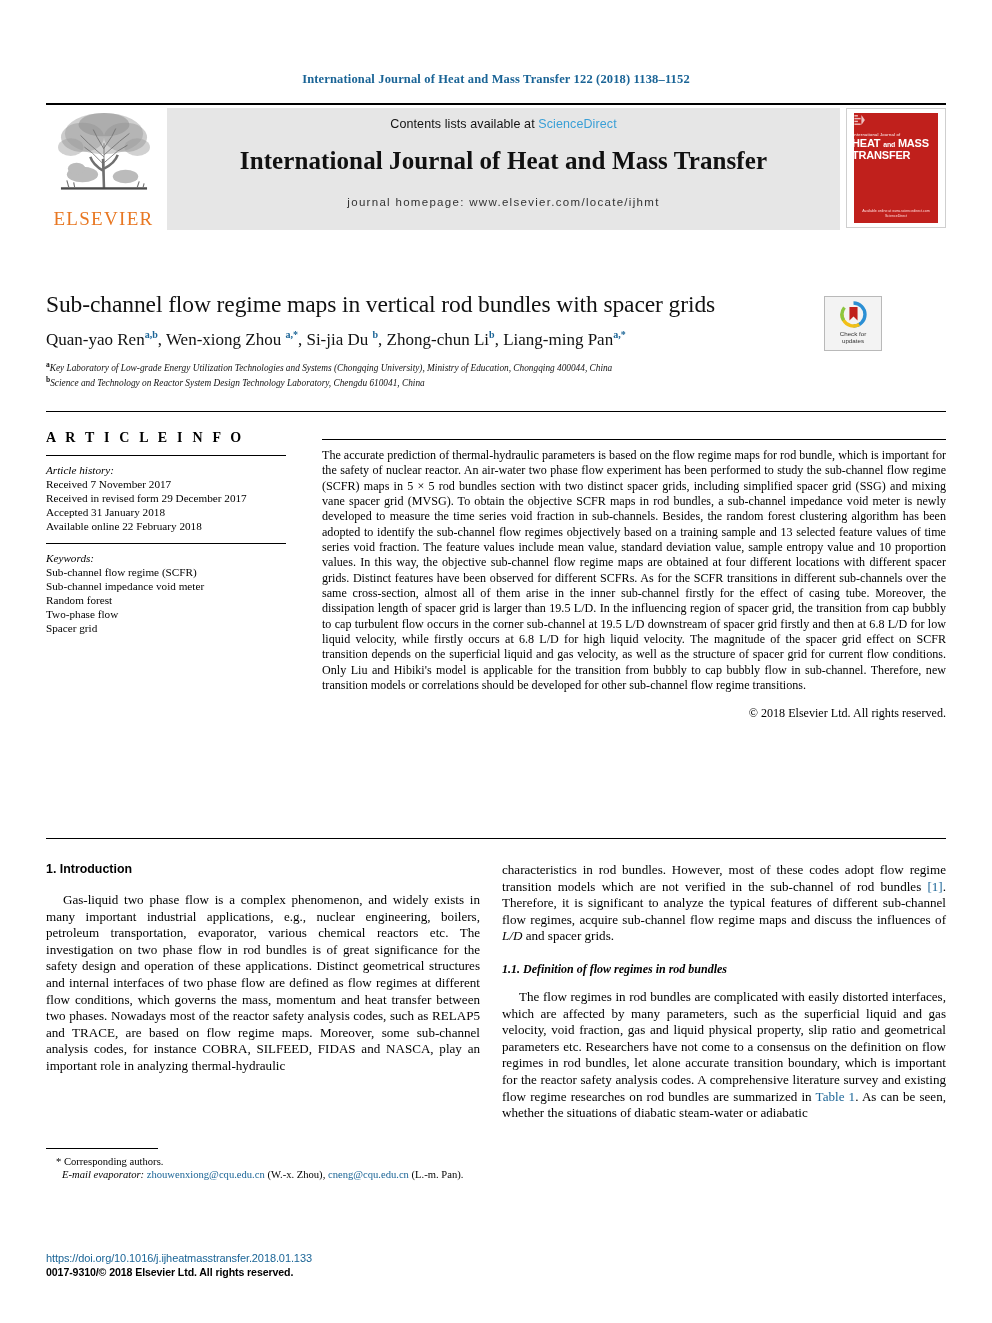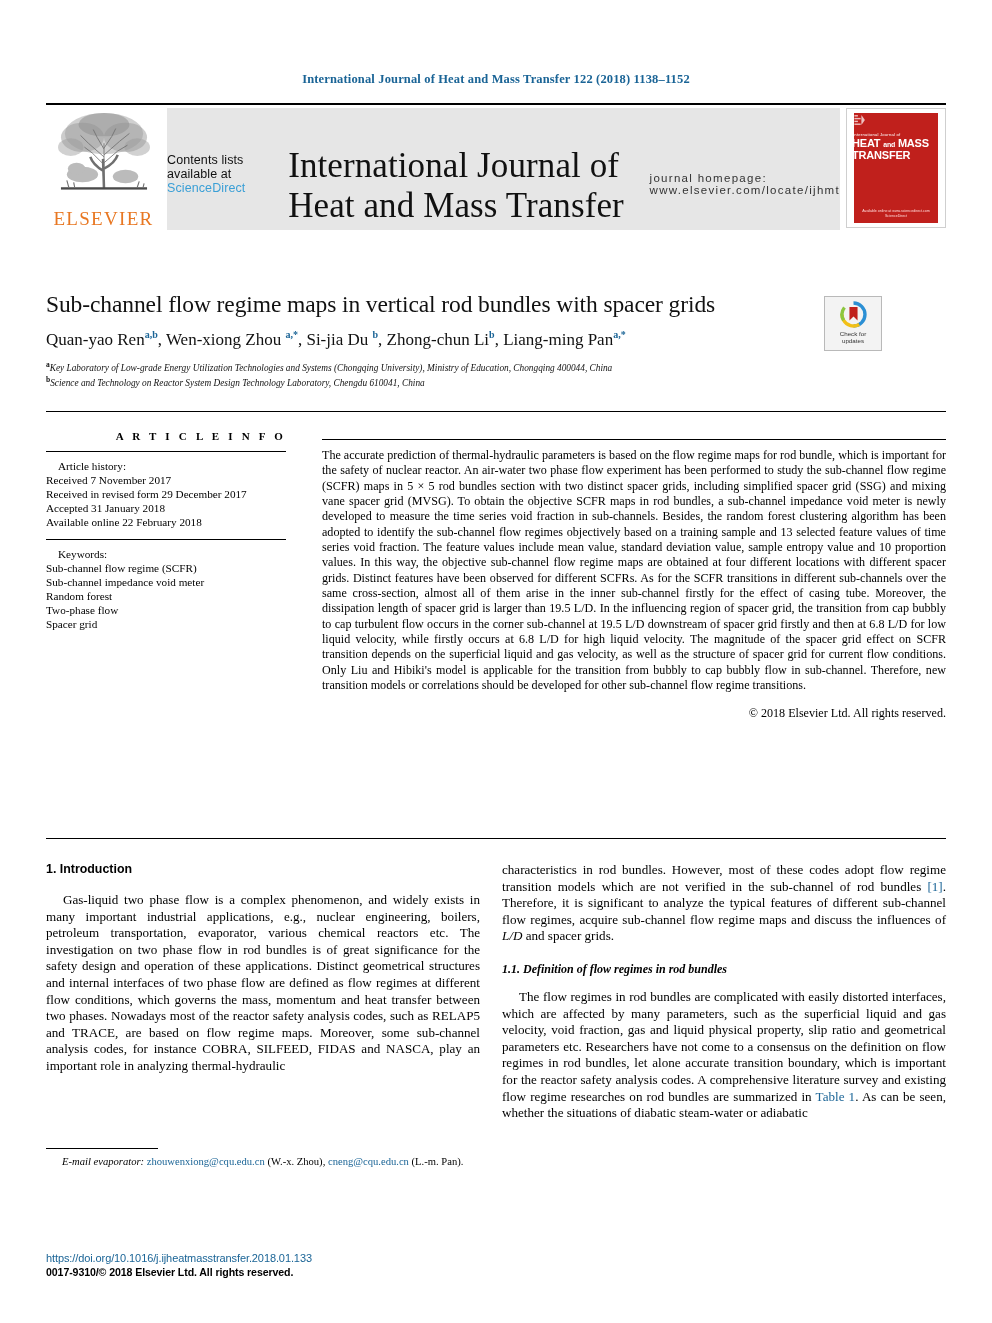--- a/index.html
+++ b/index.html
@@ -67,40 +67,41 @@
     font-size: 19px;
     letter-spacing: 1.3px;
     color: #E87722;
     line-height: 1;
     margin-top: 11px;
   }
   .journal-band {
     flex: 1 1 auto;
     background: #e6e6e6;
     display: flex;
-    flex-direction: row;
+    flex-direction: column;
     align-items: center;
     justify-content: flex-start;
     padding-top: 9px;
     margin-left: 6px;
     margin-right: 6px;
   }
   .contents-line {
     font-family: "Liberation Sans", sans-serif;
     font-size: 12.5px;
     color: #111;
     letter-spacing: 0.1px;
   }
   .contents-line .sd { color: #3A9FD6; }
   .journal-title {
     font-family: "Liberation Serif", serif;
-    font-size: 35px;
+    font-size: 25px;
     color: #111;
-    margin-top: 24px;
+    margin-top: 16px;
     letter-spacing: 0.1px;
+    font-weight: bold;
   }
   .journal-home {
     font-family: "Liberation Sans", sans-serif;
     font-size: 11.5px;
     color: #333;
     letter-spacing: 1.3px;
     margin-top: 21px;
   }
   .cover-thumb {
     flex: 0 0 98px;
@@ -225,36 +226,35 @@
   }
   .abs-col {
     position: absolute;
     top: 430px;
     left: 322px;
     width: 624px;
   }
   .sec-label {
     font-family: "Liberation Serif", serif;
     font-weight: bold;
-    font-size: 11px;
+    font-size: 14px;
     letter-spacing: 3.2px;
     color: #000;
-    text-align: right;
   }
   .rule {
     border-top: 1px solid #000;
     margin-top: 9px;
     margin-bottom: 8px;
   }
   .rule-thin { border-top: 0.8px solid #000; }
   .info-head {
     font-family: "Liberation Serif", serif;
+    font-style: italic;
     font-size: 11.2px;
     margin-bottom: 1px;
-    margin-left: 12px;
   }
   .info-line {
     font-family: "Liberation Serif", serif;
     font-size: 11.2px;
     line-height: 14px;
   }
   .kw-block { margin-top: 10px; }
   .abstract-body {
     font-family: "Liberation Serif", serif;
     font-size: 12.1px;
@@ -497,20 +497,21 @@
   </div>
 
   <div class="body-right">
     <p class="para noindent"><span>characteristics in rod bundles. However, most of these codes adopt flow regime transition models which are not verified in the sub-channel of rod bundles </span><span class="lnk">[1]</span><span>. Therefore, it is significant to analyze the typical features of different sub-channel flow regimes, acquire sub-channel flow regime maps and discuss the influences of </span><span class="ital">L/D</span><span> and spacer grids.</span></p>
     <div class="h2">1.1. Definition of flow regimes in rod bundles</div>
     <p class="para"><span>The flow regimes in rod bundles are complicated with easily distorted interfaces, which are affected by many parameters, such as the superficial liquid and gas velocity, void fraction, gas and liquid physical property, slip ratio and geometrical parameters etc. Researchers have not come to a consensus on the definition on flow regimes in rod bundles, let alone accurate transition boundary, which is important for the reactor safety analysis codes. A comprehensive literature survey and existing flow regime researches on rod bundles are summarized in </span><span class="lnk">Table 1</span><span>. As can be seen, whether the situations of diabatic steam-water or adiabatic</span></p>
   </div>
 
   <div class="footnote">
     <div class="fn-rule"></div>
+    <div class="fn-line" style="text-indent:10px">* Corresponding authors.</div>
     <div class="fn-line" style="text-indent:16px"><span class="fn-em">E-mail evaporator:</span> <span class="lnk">zhouwenxiong@cqu.edu.cn</span> <span>(W.-x. Zhou),</span> <span class="lnk">cneng@cqu.edu.cn</span> <span>(L.-m. Pan).</span></div>
   </div>
 
   <div class="doi-block">
     <div class="doi-line">https://doi.org/10.1016/j.ijheatmasstransfer.2018.01.133</div>
     <div class="issn-line">0017-9310/© 2018 Elsevier Ltd. All rights reserved.</div>
   </div>
 
 </div>
 

